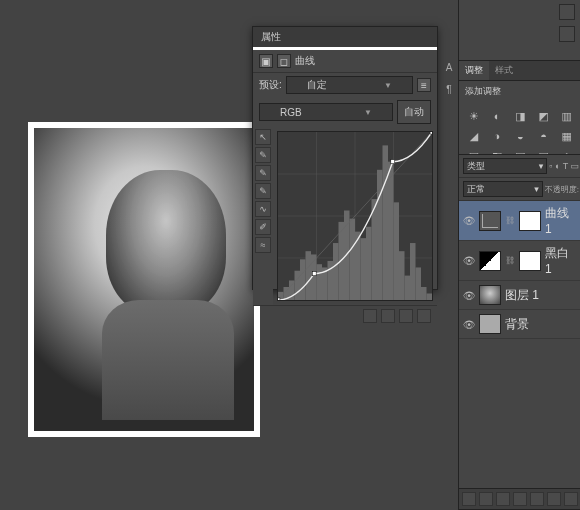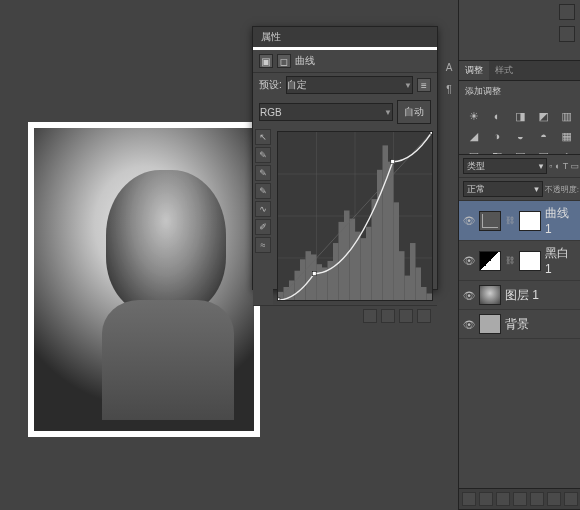--- a/index.html
+++ b/index.html
@@ -7,21 +7,21 @@
 .canvas-area{position:absolute;left:0;top:0;width:458px;height:510px;background:#434343}
 .image-thumb{position:absolute;left:28px;top:122px;width:232px;height:315px;background:#fff;padding:6px}
 .photo{width:100%;height:100%;background:radial-gradient(ellipse 70% 60% at 50% 32%,#e4e4e4 0%,#c8c8c8 32%,#2b2b2b 100%)}
 .photo::before{content:"";position:absolute;left:78px;top:48px;width:120px;height:145px;background:radial-gradient(ellipse at 50% 35%,#bfbfbf 0%,#888 40%,#2a2a2a 95%);border-radius:45% 45% 40% 40%;filter:contrast(1.1)}
 .photo::after{content:"";position:absolute;left:74px;top:178px;width:132px;height:120px;background:linear-gradient(180deg,#6c6c6c,#494949);border-radius:28% 28% 0 0}
 .properties-panel{position:absolute;left:252px;top:26px;width:186px;height:264px;background:#454545;border:1px solid #222;box-shadow:0 2px 8px rgba(0,0,0,.5)}
 .panel-tab{background:#3a3a3a;border-bottom:3px solid #ffffff;padding:3px 8px;font-size:10px;color:#ccc}
 .prop-header{display:flex;align-items:center;gap:4px;padding:4px 6px;border-bottom:1px solid #333}
 .icon-sq{width:14px;height:14px;background:#5a5a5a;border:1px solid #2a2a2a;display:inline-flex;align-items:center;justify-content:center}
 .prop-row{display:flex;align-items:center;gap:4px;padding:3px 6px}
-.dropdown{flex:1;background:#3a3a3a;border:1px solid #222;height:18px;display:flex;align-items:center;padding:0 0;justify-content:space-between;color:#ccc;font-size:10px}
+.dropdown{flex:1;background:#3a3a3a;border:1px solid #222;height:18px;display:flex;align-items:center;padding:0 20px;justify-content:space-between;color:#ccc;font-size:10px}
 .dropdown .arrow{font-size:8px;color:#999}
 .auto-btn{background:#4a4a4a;border:1px solid #222;height:24px;padding:0 6px;color:#ccc;font-size:10px;display:flex;align-items:center}
 .curves-body{display:flex;height:178px}
 .tool-rail{width:20px;background:#454545;display:flex;flex-direction:column;gap:2px;padding:2px}
 .tool-rail .t{width:16px;height:16px;background:#4a4a4a;border:1px solid #333;display:flex;align-items:center;justify-content:center;font-size:9px;color:#bbb}
 .curve-area{flex:1;position:relative;margin:4px}
 .curve-grid{position:absolute;inset:0;background:#3a3a3a;border:1px solid #222}
 .curve-grid svg{width:100%;height:100%;display:block}
 .panel-footer{display:flex;gap:4px;padding:3px 6px;justify-content:flex-end;border-top:1px solid #333}
 .panel-footer .f{width:14px;height:14px;background:#4a4a4a;border:1px solid #333}

